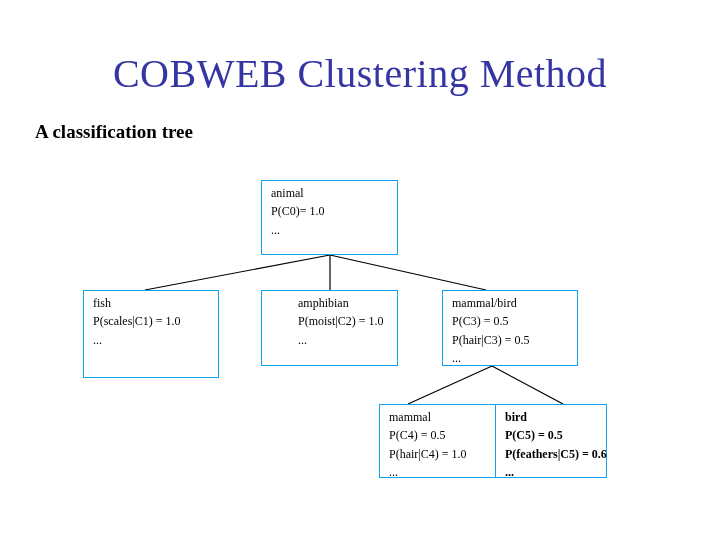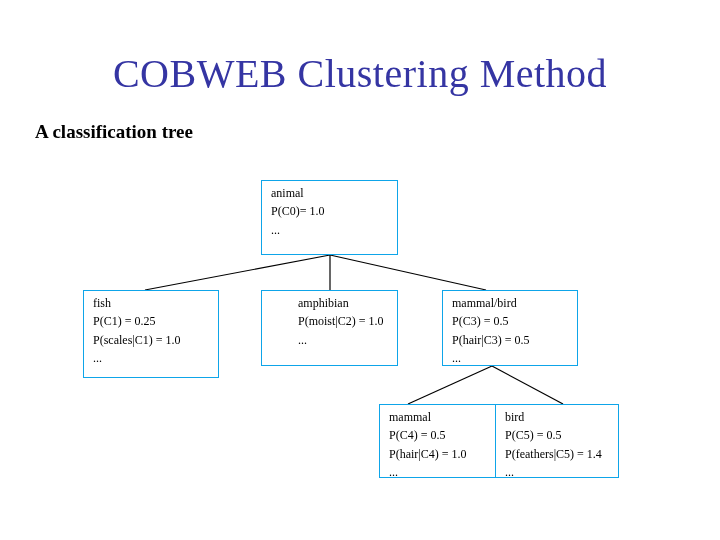--- a/index.html
+++ b/index.html
@@ -57,21 +57,21 @@
     font-size: 12px;
     line-height: 18.4px;
     color: #000000;
     white-space: nowrap;
   }
   .node-animal      { left: 261px; top: 180px; width: 137px; height: 75px; }
   .node-fish        { left:  83px; top: 290px; width: 136px; height: 88px; }
   .node-amphibian   { left: 261px; top: 290px; width: 137px; height: 76px; padding-left: 36px; }
   .node-mammal-bird { left: 426px; top: 290px; width: 136px; height: 76px; margin-left: 16px; }
   .node-mammal      { left: 343px; top: 404px; width: 134px; height: 74px; margin-left: 36px; }
-  .node-bird        { left: 495px; top: 404px; width: 124px; height: 74px; }
+  .node-bird        { left: 495px; top: 404px; width: 112px; height: 74px; font-weight: bold; }
 </style>
 </head>
 <body>
 
 <div class="slide">
 
   <h1 class="slide-title">COBWEB Clustering Method</h1>
   <h2 class="slide-subtitle">A classification tree</h2>
 
   <div class="tree">
@@ -85,21 +85,20 @@
     </svg>
 
     <div class="node node-animal">
       <div>animal</div>
       <div>P(C0)= 1.0</div>
       <div>...</div>
     </div>
 
     <div class="node node-fish">
       <div>fish</div>
-      <div>P(C1) = 0.25</div>
       <div>P(scales|C1) = 1.0</div>
       <div>...</div>
     </div>
 
     <div class="node node-amphibian">
       <div>amphibian</div>
       <div>P(moist|C2) = 1.0</div>
       <div>...</div>
     </div>
 
@@ -113,18 +112,18 @@
     <div class="node node-mammal">
       <div>mammal</div>
       <div>P(C4) = 0.5</div>
       <div>P(hair|C4) = 1.0</div>
       <div>...</div>
     </div>
 
     <div class="node node-bird">
       <div>bird</div>
       <div>P(C5) = 0.5</div>
-      <div>P(feathers|C5) = 1.4</div>
+      <div>P(feathers|C5) = 0.6</div>
       <div>...</div>
     </div>
 
   </div>
 </div>
 
 </body></html>

